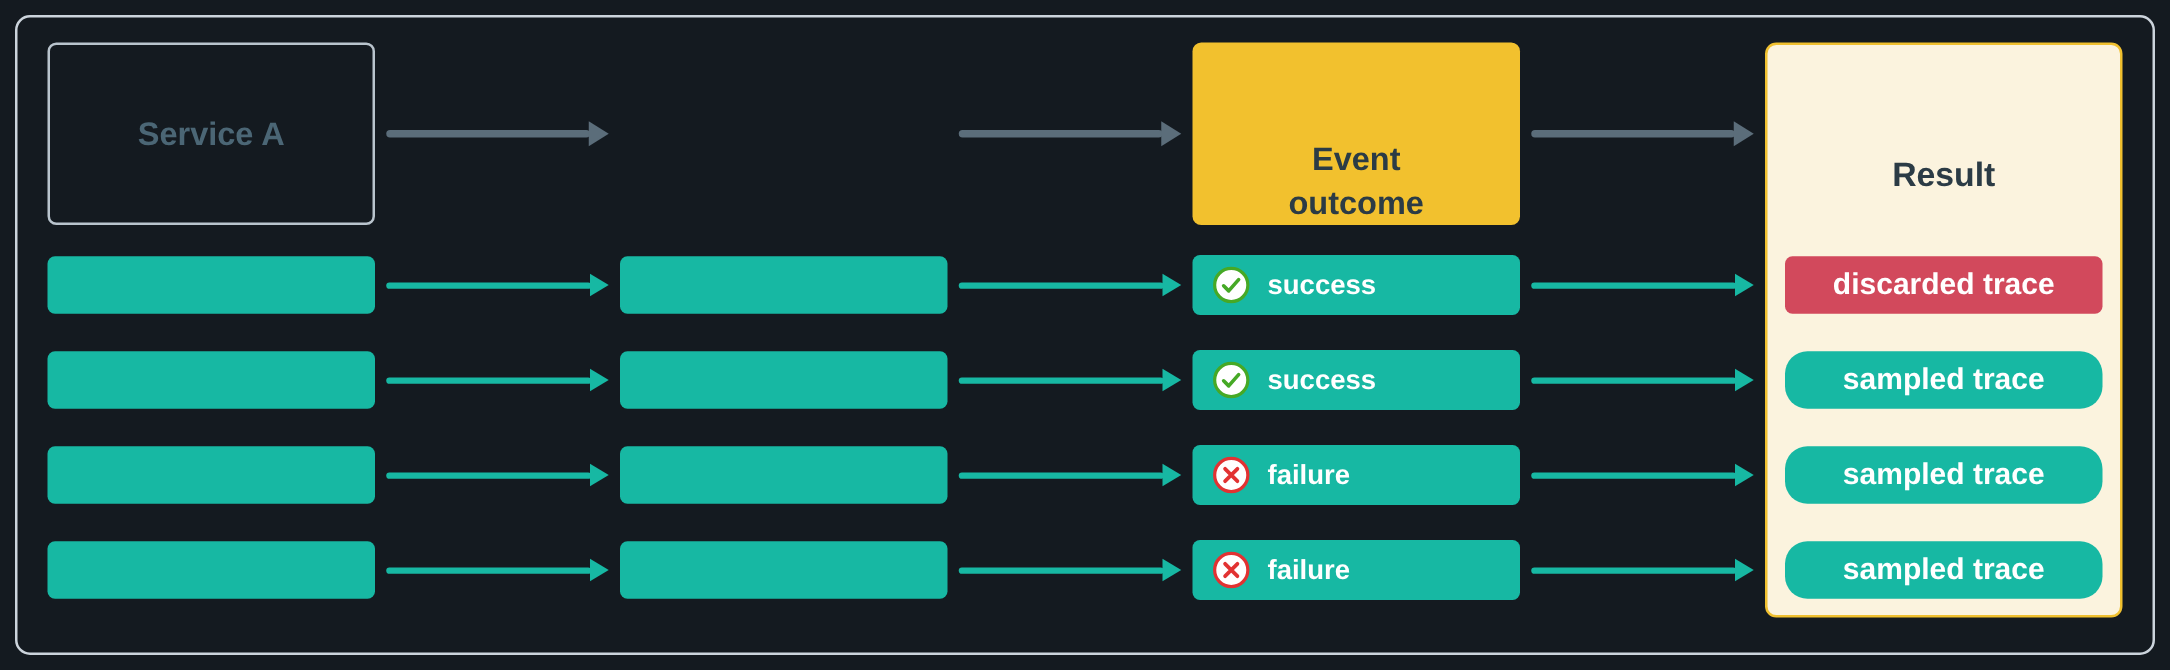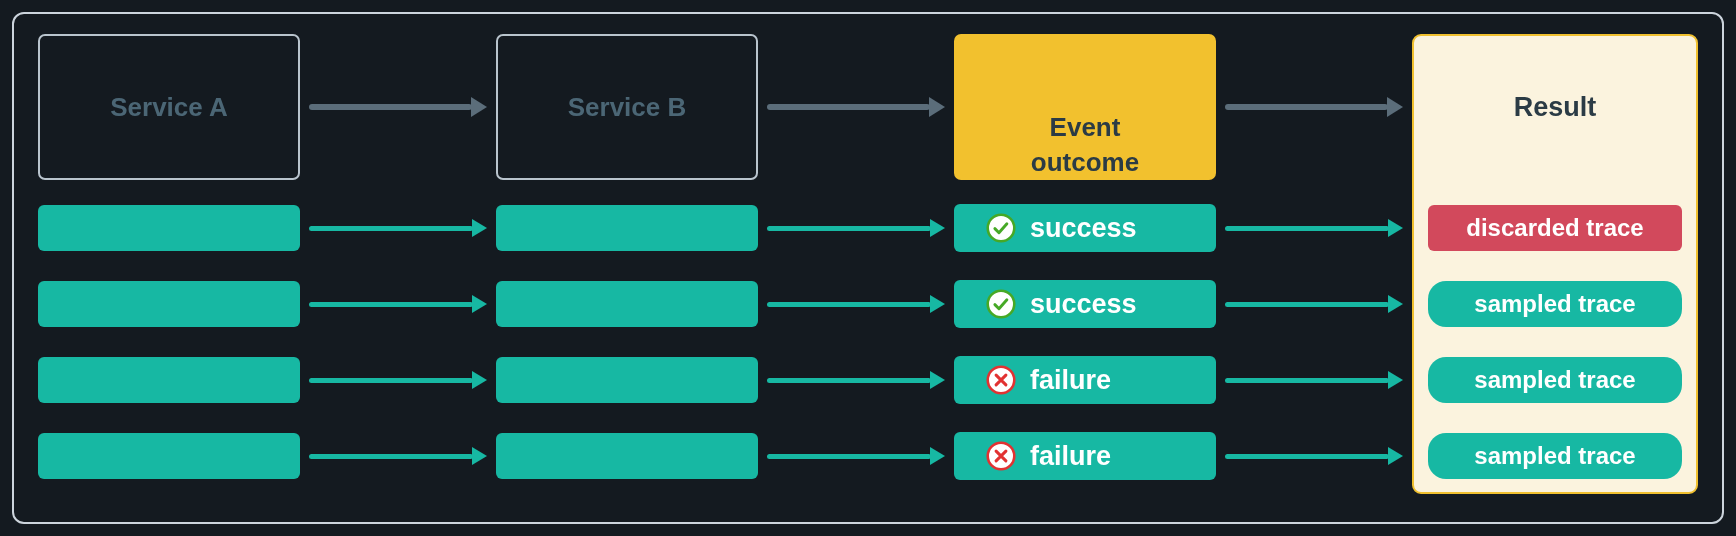--- a/index.html
+++ b/index.html
@@ -59,20 +59,21 @@
     align-items:flex-end;
   }
   .hdr-event span{display:inline-block;max-width:8ch;line-height:1.35;}
   .result-title{
     align-self:start;
     height:146px;
     display:flex;align-items:center;justify-content:center;
     font-size:27px;font-weight:800;
     color:var(--dark_text);
     z-index:2;
+    margin-top:33px;
   }
   
   .panel{
     grid-column:7;grid-row:1 / -1;
     box-sizing:border-box;
     background:var(--cream);
     border:2.5px solid var(--cream_border);
     border-radius:9px;
     z-index:0;
   }
@@ -100,23 +101,23 @@
     background:var(--teal);
   }
   
   .outcome{
     align-self:center;
     height:48px;
     box-sizing:border-box;
     background:var(--teal);
     border-radius:6px;
     display:flex;align-items:center;
-    padding-left:32px;gap:14px;
+    padding-left:16px;gap:14px;
     color:#ffffff;
-    font-size:27px;font-weight:700;
+    font-size:22px;font-weight:700;
     z-index:1;
   }
   .oicon{display:flex;align-items:center;}
   
   .chip{
     grid-column:7;
     align-self:center;
     height:46px;
     margin:16px 16px;
     border-radius:6px;
@@ -136,23 +137,20 @@
 
     <div class="panel"></div>
 
     <div class="hdr-box hdr-service" style="grid-row:1;grid-column:1">
       <span>Service A</span>
     </div>
     <div class="arrow gray hdr" style="grid-row:1;grid-column:2">
         <span class="shaft"></span>
         <span class="head"></span>
       </div>
-    <div class="hdr-box hdr-service" style="grid-row:1;grid-column:3">
-      <span>Service B</span>
-    </div>
     <div class="arrow gray hdr" style="grid-row:1;grid-column:4">
         <span class="shaft"></span>
         <span class="head"></span>
       </div>
     <div class="hdr-box hdr-event" style="grid-row:1;grid-column:5">
       <span>Event outcome</span>
     </div>
     <div class="arrow gray hdr" style="grid-row:1;grid-column:6">
         <span class="shaft"></span>
         <span class="head"></span>

